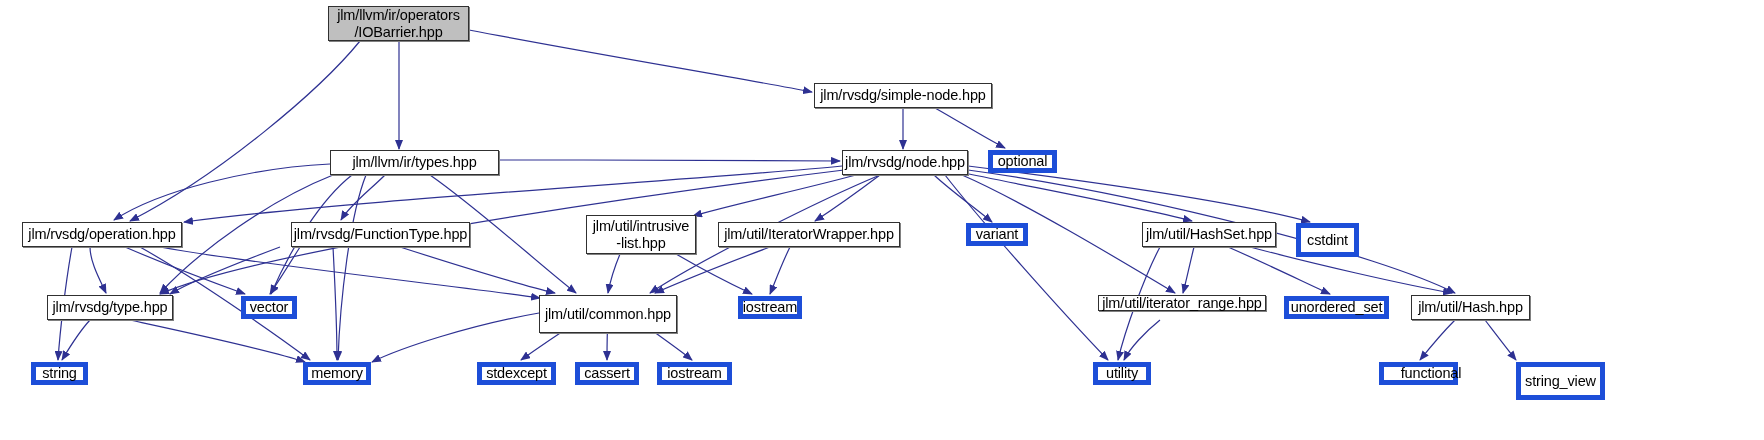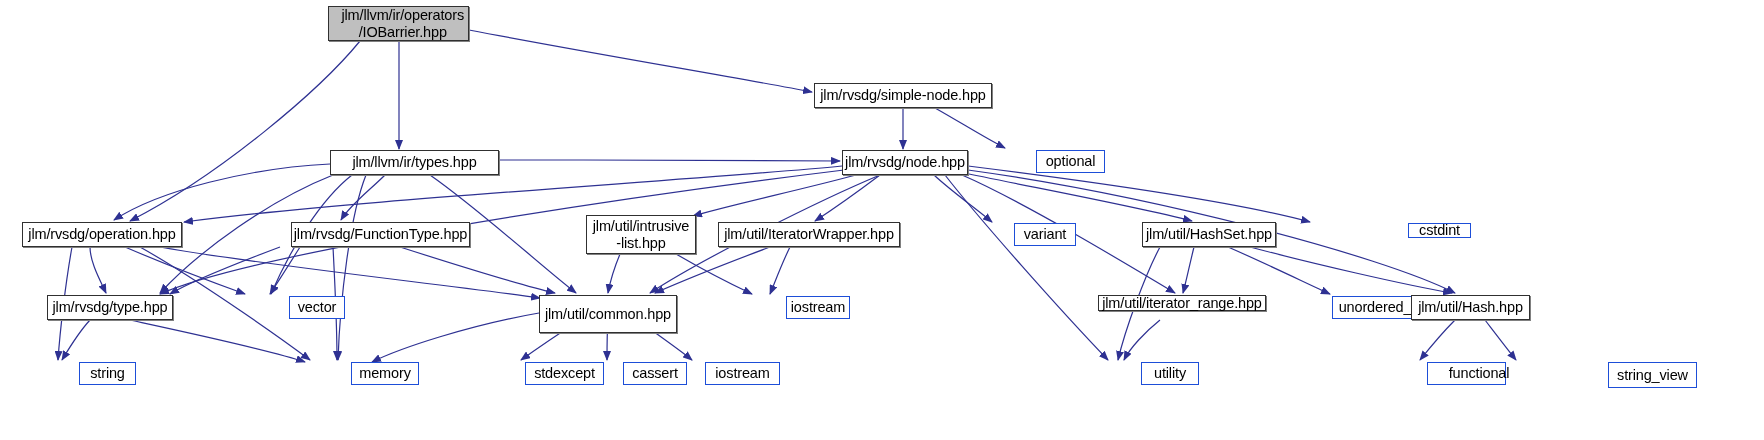--- a/index.html
+++ b/index.html
@@ -39,29 +39,27 @@
     letter-spacing: -0.15px;
     z-index: 2;
   }
   
   .node.project {
     border: 1.6px solid #303030;
     box-shadow: 1px 1px 0 0 #808080;
   }
   
   .node.system {
-    border: 1px solid #1d4ed8;
-    margin-left: 48px;
+    border: 5px solid #1d4ed8;
   }
   
   .node.root {
     background: #bfbfbf;
     border: 1.6px solid #303030;
     box-shadow: 1px 1px 0 0 #808080;
-    justify-content: flex-end;
   }
   .node-label {
     display: block;
     padding: 0 4px;
   }
 </style>
 </head>
 <body>
 
 <div id="graph" style="width: 1764px; height: 440px; background: rgb(255, 255, 255);">
@@ -130,30 +128,30 @@
       <div class="node project" style="left: 330px; top: 150px; width: 169px; height: 25px;"><span class="node-label">jlm/llvm/ir/types.hpp</span></div>
       <div class="node project" style="left: 842px; top: 150px; width: 126px; height: 25px;"><span class="node-label">jlm/rvsdg/node.hpp</span></div>
       <div class="node system" style="left: 988px; top: 150px; width: 69px; height: 23px;"><span class="node-label">optional</span></div>
       <div class="node project" style="left: 22px; top: 222px; width: 160px; height: 25px;"><span class="node-label">jlm/rvsdg/operation.hpp</span></div>
       <div class="node project" style="left: 247px; top: 222px; width: 179px; height: 25px; margin-left: 44px;"><span class="node-label">jlm/rvsdg/FunctionType.hpp</span></div>
       <div class="node project" style="left: 586px; top: 215px; width: 110px; height: 39px;"><span class="node-label">jlm/util/intrusive
 -list.hpp</span></div>
       <div class="node project" style="left: 718px; top: 222px; width: 182px; height: 25px;"><span class="node-label">jlm/util/IteratorWrapper.hpp</span></div>
       <div class="node system" style="left: 966px; top: 223px; width: 62px; height: 23px;"><span class="node-label">variant</span></div>
       <div class="node project" style="left: 1142px; top: 222px; width: 134px; height: 25px;"><span class="node-label">jlm/util/HashSet.hpp</span></div>
-      <div class="node system" style="left: 1360px; top: 223px; width: 63px; height: 15px;"><span class="node-label">cstdint</span></div>
+      <div class="node system" style="left: 1296px; top: 223px; width: 63px; height: 34px;"><span class="node-label">cstdint</span></div>
       <div class="node project" style="left: 47px; top: 295px; width: 126px; height: 25px;"><span class="node-label">jlm/rvsdg/type.hpp</span></div>
       <div class="node system" style="left: 241px; top: 296px; width: 56px; height: 23px;"><span class="node-label">vector</span></div>
       <div class="node project" style="left: 539px; top: 295px; width: 138px; height: 38px;"><span class="node-label">jlm/util/common.hpp</span></div>
       <div class="node system" style="left: 738px; top: 296px; width: 64px; height: 23px;"><span class="node-label">iostream</span></div>
       <div class="node project" style="left: 1098px; top: 295px; width: 168px; height: 16px;"><span class="node-label">jlm/util/iterator_range.hpp</span></div>
       <div class="node system" style="left: 1284px; top: 296px; width: 105px; height: 23px;"><span class="node-label">unordered_set</span></div>
       <div class="node project" style="left: 1411px; top: 295px; width: 119px; height: 25px;"><span class="node-label">jlm/util/Hash.hpp</span></div>
       <div class="node system" style="left: 31px; top: 362px; width: 57px; height: 23px;"><span class="node-label">string</span></div>
       <div class="node system" style="left: 303px; top: 362px; width: 68px; height: 23px;"><span class="node-label">memory</span></div>
       <div class="node system" style="left: 477px; top: 362px; width: 79px; height: 23px;"><span class="node-label">stdexcept</span></div>
       <div class="node system" style="left: 575px; top: 362px; width: 64px; height: 23px;"><span class="node-label">cassert</span></div>
       <div class="node system" style="left: 657px; top: 362px; width: 75px; height: 23px; text-align: center;"><span class="node-label">iostream</span></div>
       <div class="node system" style="left: 1093px; top: 362px; width: 58px; height: 23px;"><span class="node-label">utility</span></div>
       <div class="node system" style="left: 1379px; top: 362px; width: 79px; height: 23px; padding-left: 25px;"><span class="node-label">functional</span></div>
-      <div class="node system" style="left: 1560px; top: 362px; width: 89px; height: 26px;"><span class="node-label">string_view</span></div>
+      <div class="node system" style="left: 1516px; top: 362px; width: 89px; height: 38px;"><span class="node-label">string_view</span></div>
     </div>
 </div>
 
 </body></html>

